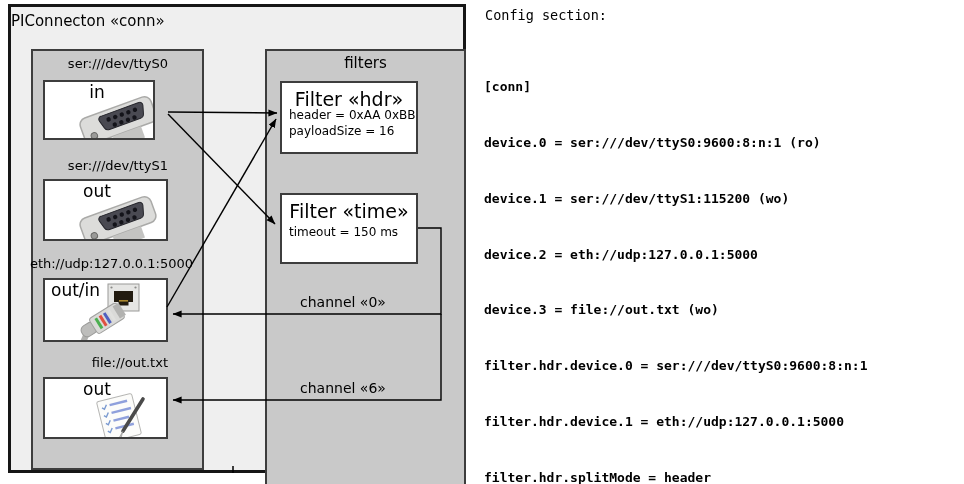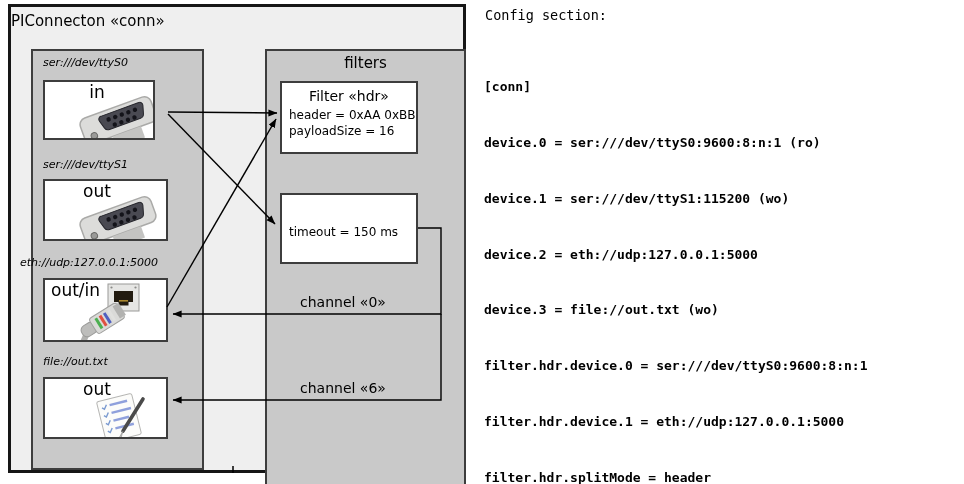--- a/index.html
+++ b/index.html
@@ -12,27 +12,27 @@
   .outer { position:absolute; left:8px; top:4px; width:458px; height:469px;
            background:#efefef; border:3px solid #161616; }
   .diagram-title { position:absolute; left:0; right:0; top:5px; text-align:left;
                    font-size:15px; }
 
   .panel { position:absolute; background:#c9c9c9; border:2px solid #3d3d3d; }
   .devices-panel { left:20px; top:42px; width:173px; height:421px; }
   .filters-panel { left:254px; top:42px; width:201px; height:444px; }
   .filters-label { position:absolute; left:0; right:0; top:3px; text-align:center; font-size:15px; }
 
-  .dev-label { position:absolute; text-align:left; font-size:11px; white-space:nowrap;font-style:italic; }
+  .dev-label { position:absolute; text-align:right; font-size:13px; white-space:nowrap; }
   .white-box { position:absolute; background:#fff; border:2px solid #3d3d3d; overflow:hidden; }
   .port-label { position:absolute; top:0px; left:8px; width:88px; text-align:center; font-size:17px; }
   .port-label.tl { left:6px; width:auto; text-align:left; }
 
   .filter-box { position:absolute; background:#fff; border:2px solid #3d3d3d; }
-  .filter-title { margin-top:5px; text-align:center; font-size:14px; }
+  .filter-title { margin-top:5px; text-align:center; font-size:19px; }
   .filter-props { position:absolute; left:7px; font-size:12px; line-height:15.5px; white-space:nowrap; }
 
   .chan-label { position:absolute; font-size:14px; white-space:nowrap; }
 
   .lines-overlay { position:absolute; left:0; top:0; width:964px; height:484px;
                    pointer-events:none; }
 
   
   .config-heading { position:absolute; left:485px; top:7px;
                     font-family:"DejaVu Sans Mono", monospace; font-size:13.5px; font-weight:400;
@@ -148,20 +148,21 @@
 
   <div class="filter-box" style="left:280px;top:81px;width:138px;height:73px;">
     <div class="filter-title">Filter «hdr»</div>
     <div class="filter-props" style="top:25px;">
       <div>header = 0xAA 0xBB</div>
       <div>payloadSize = 16</div>
     </div>
   </div>
 
   <div class="filter-box" style="left:280px;top:193px;width:138px;height:71px;">
+    <div class="filter-title">Filter «time»</div>
     <div class="filter-props" style="top:30px;">
       <div>timeout = 150 ms</div>
     </div>
   </div>
 
   <div class="chan-label" style="left:300px;top:294px;width:117px;">channel «0»</div>
   <div class="chan-label" style="left:300px;top:380px;width:116px;">channel «6»</div>
 
   <svg class="lines-overlay" viewBox="0 0 964 484">
     <defs>

